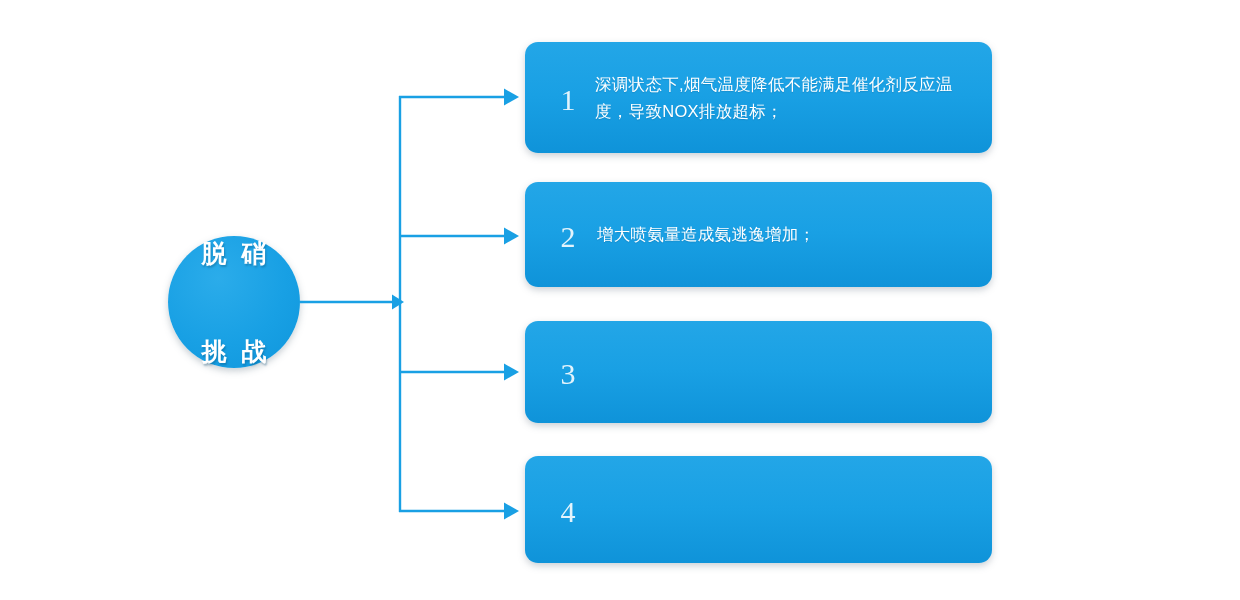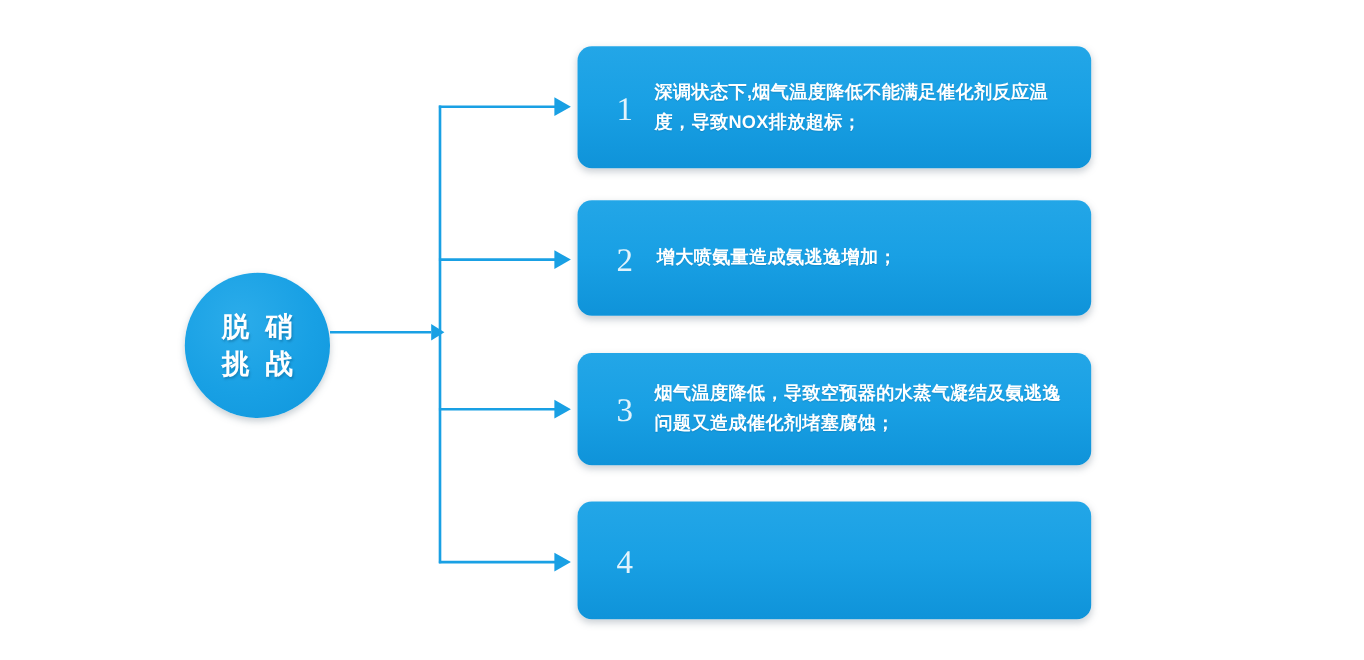--- a/index.html
+++ b/index.html
@@ -15,30 +15,30 @@
     width: 1240px;
     height: 600px;
     background: #ffffff;
     overflow: hidden;
   }
 
   
   .hub {
     position: absolute;
     left: 168px;
-    top: 248px;
+    top: 236px;
     width: 132px;
     height: 132px;
     border-radius: 50%;
     background: radial-gradient(circle at 38% 32%, #2bacea 0%, #18a0e4 55%, #0f96dc 100%);
     box-shadow: 0 3px 7px rgba(90,110,125,0.34);
     display: flex;
     flex-direction: column;
     align-items: center;
-    justify-content: center;
+    justify-content: space-between;
   }
   .hub-line {
     color: #ffffff;
     font-weight: bold;
     font-size: 25px;
     letter-spacing: 4px;
     line-height: 1.38;
     text-indent: 4px;
     text-shadow: 1px 2px 2px rgba(0,70,110,0.33);
   }
@@ -77,21 +77,21 @@
     color: rgba(255,255,255,0.88);
     flex: 0 0 auto;
     width: 30px;
     text-align: center;
     position: relative;
     top: 2px;
   }
   .item-text {
     flex: 1 1 auto;
     color: #ffffff;
-    font-weight: bold;
+    font-weight: normal;
     font-size: 16.5px;
     line-height: 1.62;
     letter-spacing: 0.3px;
     padding-left: 12px;
     text-shadow: 0 1px 1px rgba(0,60,100,0.18);
   }
   .item-box.b2 .item-text,
   .item-box.b4 .item-text { padding-left: 14px; }
 </style>
 </head>
@@ -129,20 +129,19 @@
     <div class="item-text">深调状态下,烟气温度降低不能满足催化剂反应温度，导致NOX排放超标；</div>
   </div>
 
   <div class="item-box b2">
     <div class="item-num">2</div>
     <div class="item-text">增大喷氨量造成氨逃逸增加；</div>
   </div>
 
   <div class="item-box b3">
     <div class="item-num">3</div>
-    <div class="item-text">烟气温度降低，导致空预器的水蒸气凝结及氨逃逸问题又造成催化剂堵塞腐蚀；</div>
   </div>
 
   <div class="item-box b4">
     <div class="item-num">4</div>
   </div>
 
 </div>
 
 </body></html>

